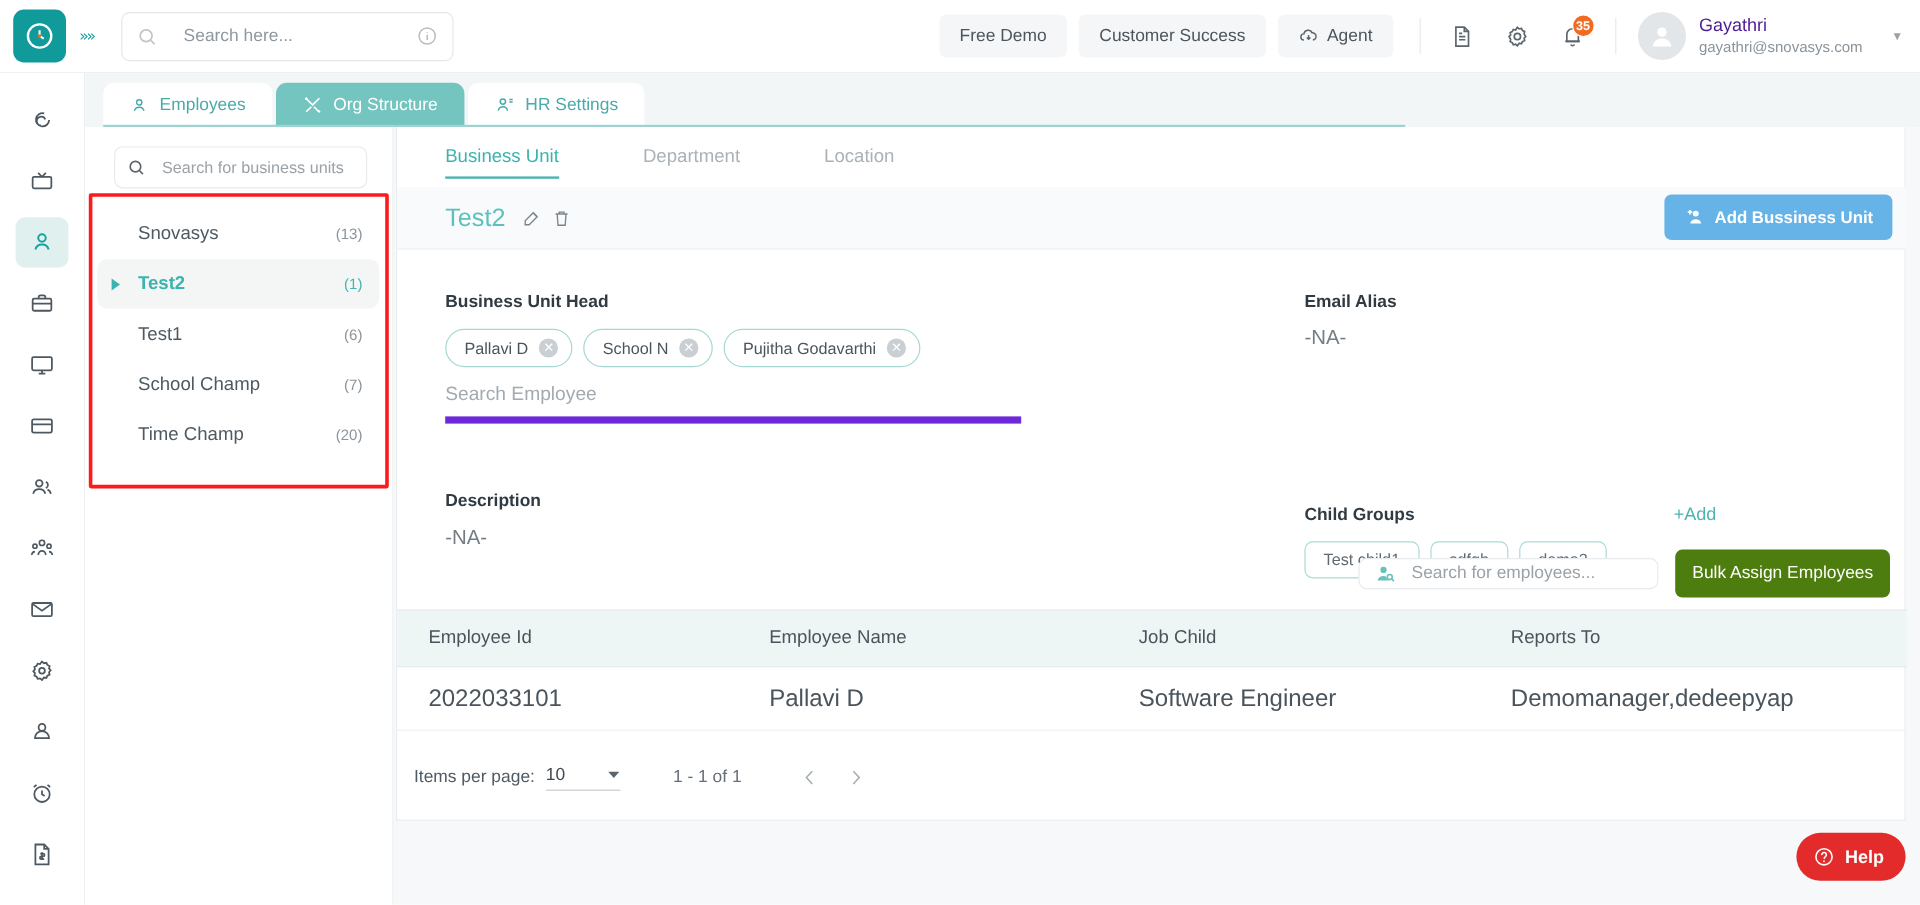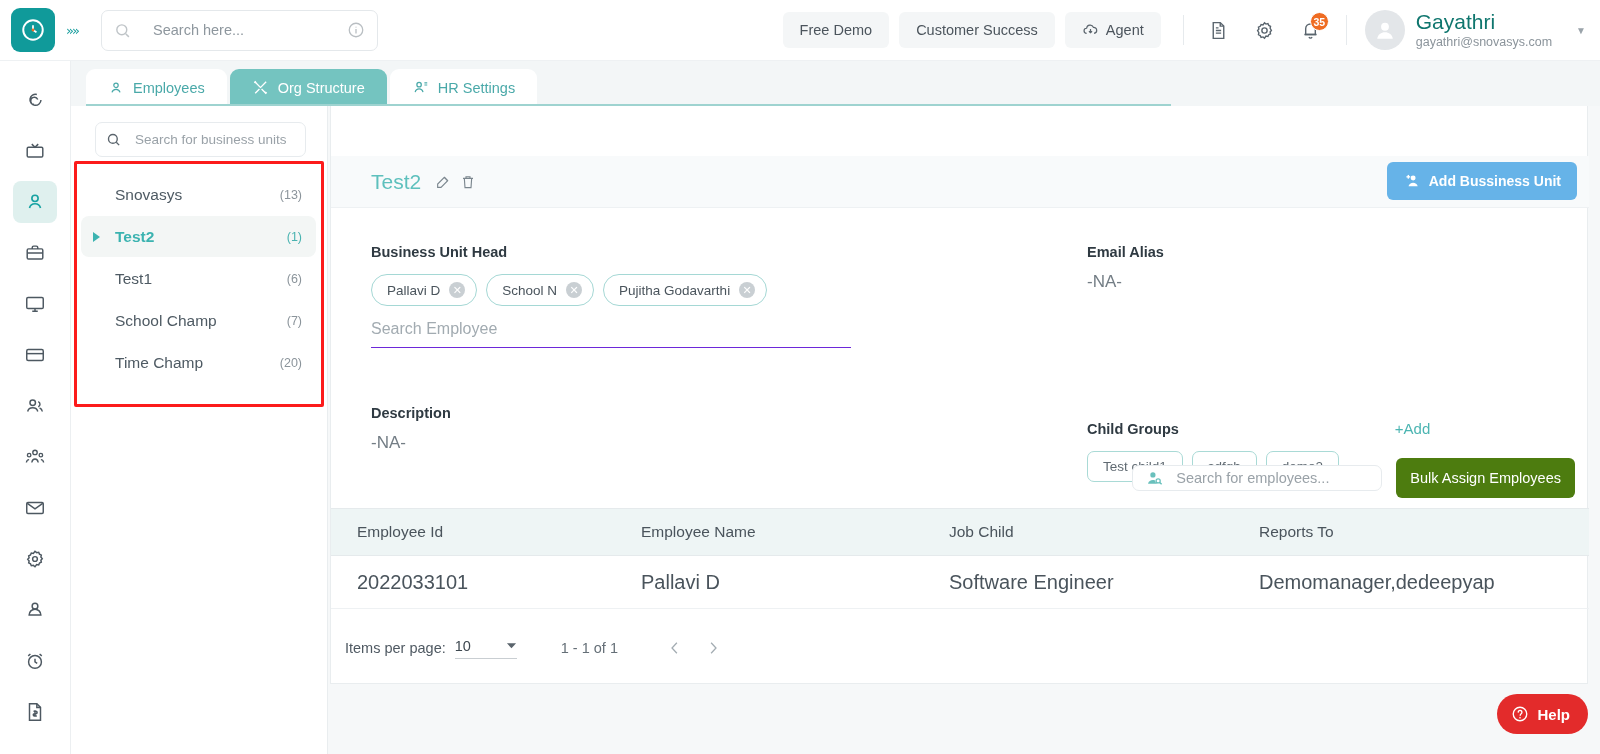--- a/index.html
+++ b/index.html
@@ -56,21 +56,21 @@
     position: absolute; top: -1px; right: -1px; min-width: 19px; height: 19px;
     background: #ef6c22; color: #fff; border-radius: 50%; font-size: 10.5px;
     display: flex; align-items: center; justify-content: center; font-weight: bold;
     padding: 0 2px; border: 1.5px solid #fff;
   }
   .avatar {
     width: 40px; height: 40px; border-radius: 50%; background: #e3e6e9;
     display: flex; align-items: center; justify-content: center; margin-left: 6px; flex:none;
   }
   .userblock { margin-left: 11px; line-height: 1.25; }
-  .uname { font-size: 21px; color: #0f766e; }
+  .uname { font-size: 15px; color: #4c1d95; }
   .umail { font-size: 12.5px; color: #8b949b; }
   .caret-down { margin-left: 24px; color: #9aa3aa; font-size: 10px; }
 
   
   .rail {
     position: absolute; top: 61px; left: 0; width: 71px; height: 693px;
     background: #ffffff; border-right: 1px solid #eceff1;
     display: flex; flex-direction: column; align-items: center; padding-top: 18px;
   }
   .rail-item {
@@ -177,21 +177,21 @@
     background: #fff; white-space: nowrap;
   }
   .chip-x { width: 16px; height: 16px; border-radius: 50%; background: #c9cfd3;
             color: #fff; display:flex; align-items:center; justify-content:center;
             font-size: 11px; line-height: 1; flex: none; }
   .chip-plain {
     height: 31px; padding: 0 15px; border: 1px solid #a9dad6; border-radius: 7px;
     display: flex; align-items: center; font-size: 13.5px; color: #606a72; background: #fff;
   }
   .emp-search {
-    margin-top: 14px; width: 480px; border-bottom: 1px solid #6d28d9; padding-bottom: 9px;
+    margin-top: 14px; width: 480px; border-bottom: 6px solid #6d28d9; padding-bottom: 9px;
   }
   .emp-search input {
     border: none; outline: none; width: 100%; font-size: 16px; color: #9aa3aa;
     background: transparent; font-family: "Liberation Sans", sans-serif;
   }
   .emp-search input::placeholder { color: #a2abb1; }
   .desc-block { margin-top: 57px; }
   .cg-head { display: flex; align-items: center; margin-top: 128px; }
   .cg-add { margin-left: 216px; font-size: 15px; color: #4cb5b2; }
 
@@ -511,20 +511,31 @@
         <span class="bu-count">(20)</span>
       </div>
     </div>
 
     <div class="highlight-box"></div>
   </div>
 
   <div class="main">
     <div class="card">
 
+      <div class="subtabs">
+        <div class="subtab active">
+          <span>Business Unit</span>
+        </div>
+        <div class="subtab">
+          <span>Department</span>
+        </div>
+        <div class="subtab">
+          <span>Location</span>
+        </div>
+      </div>
 
       <div class="title-bar">
         <span class="bu-title">Test2</span>
         <span class="title-icons">
           <span>
             <svg width="16" height="16" viewBox="0 0 24 24" fill="none" stroke="#7b868e" stroke-width="1.7">
               <path d="M4 20h5l10-10-5-5L4 15z"></path>
                 <path d="M14.5 5.5l4 4"></path>
             </svg>
           </span>

